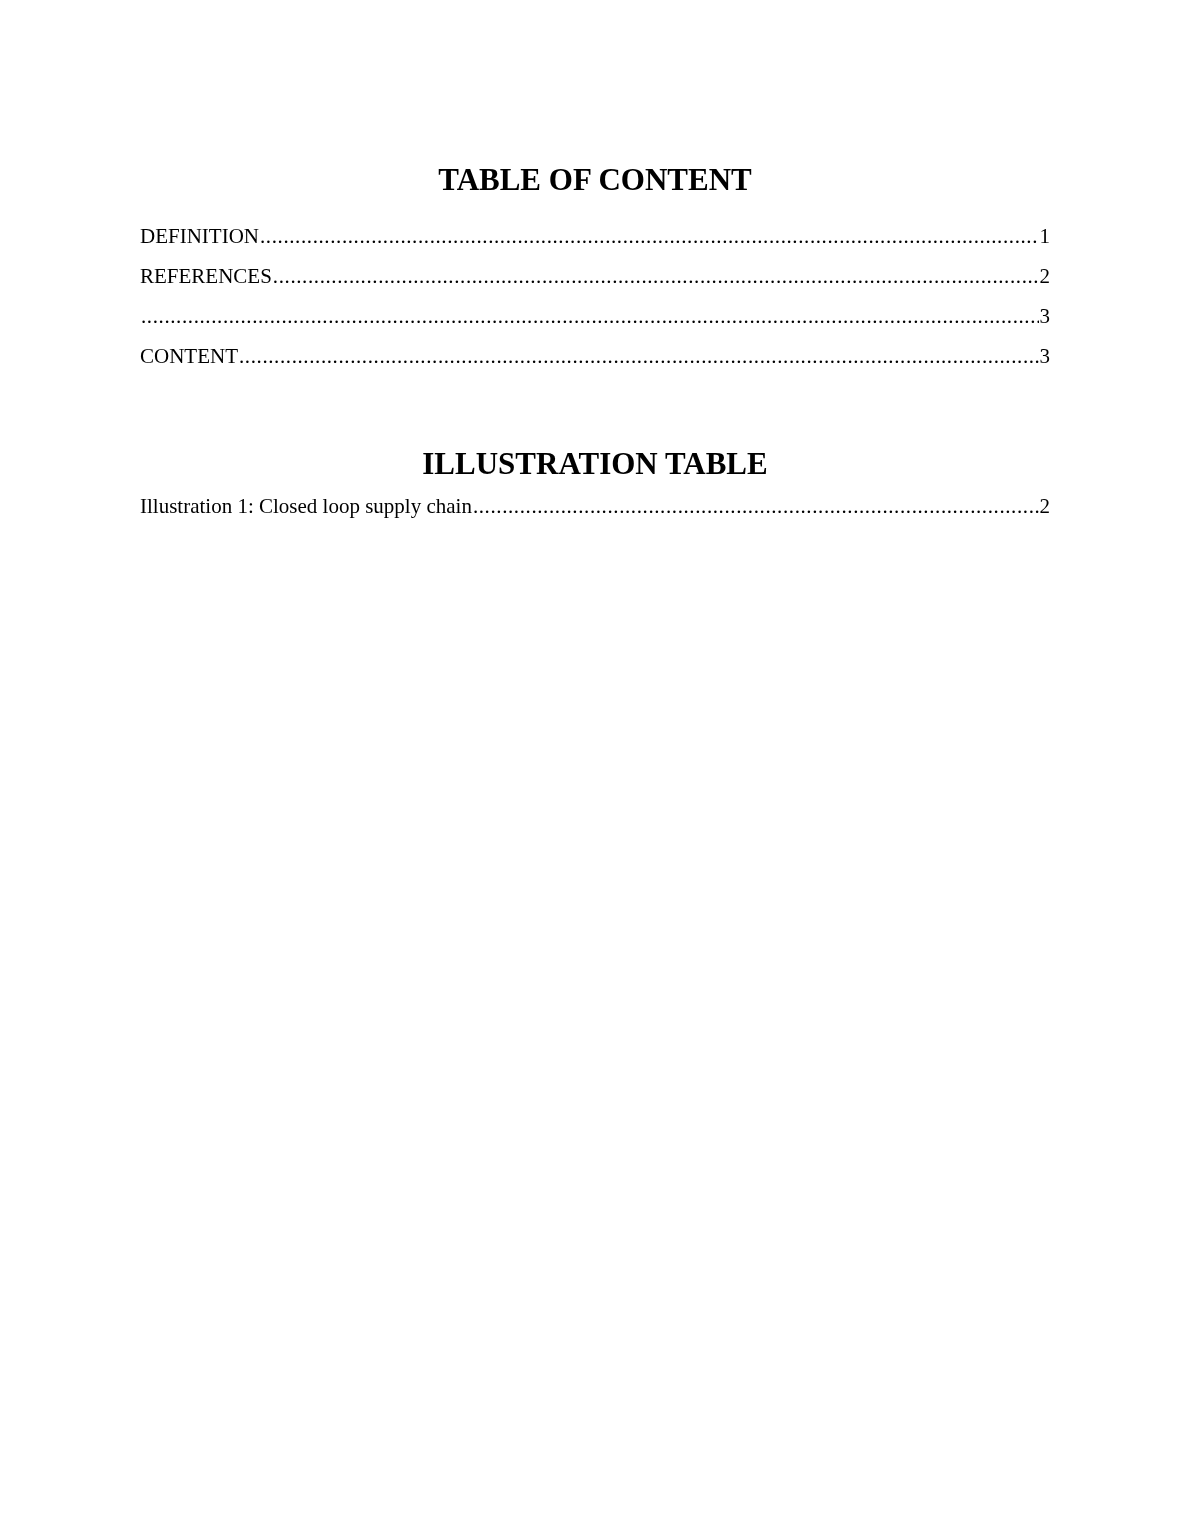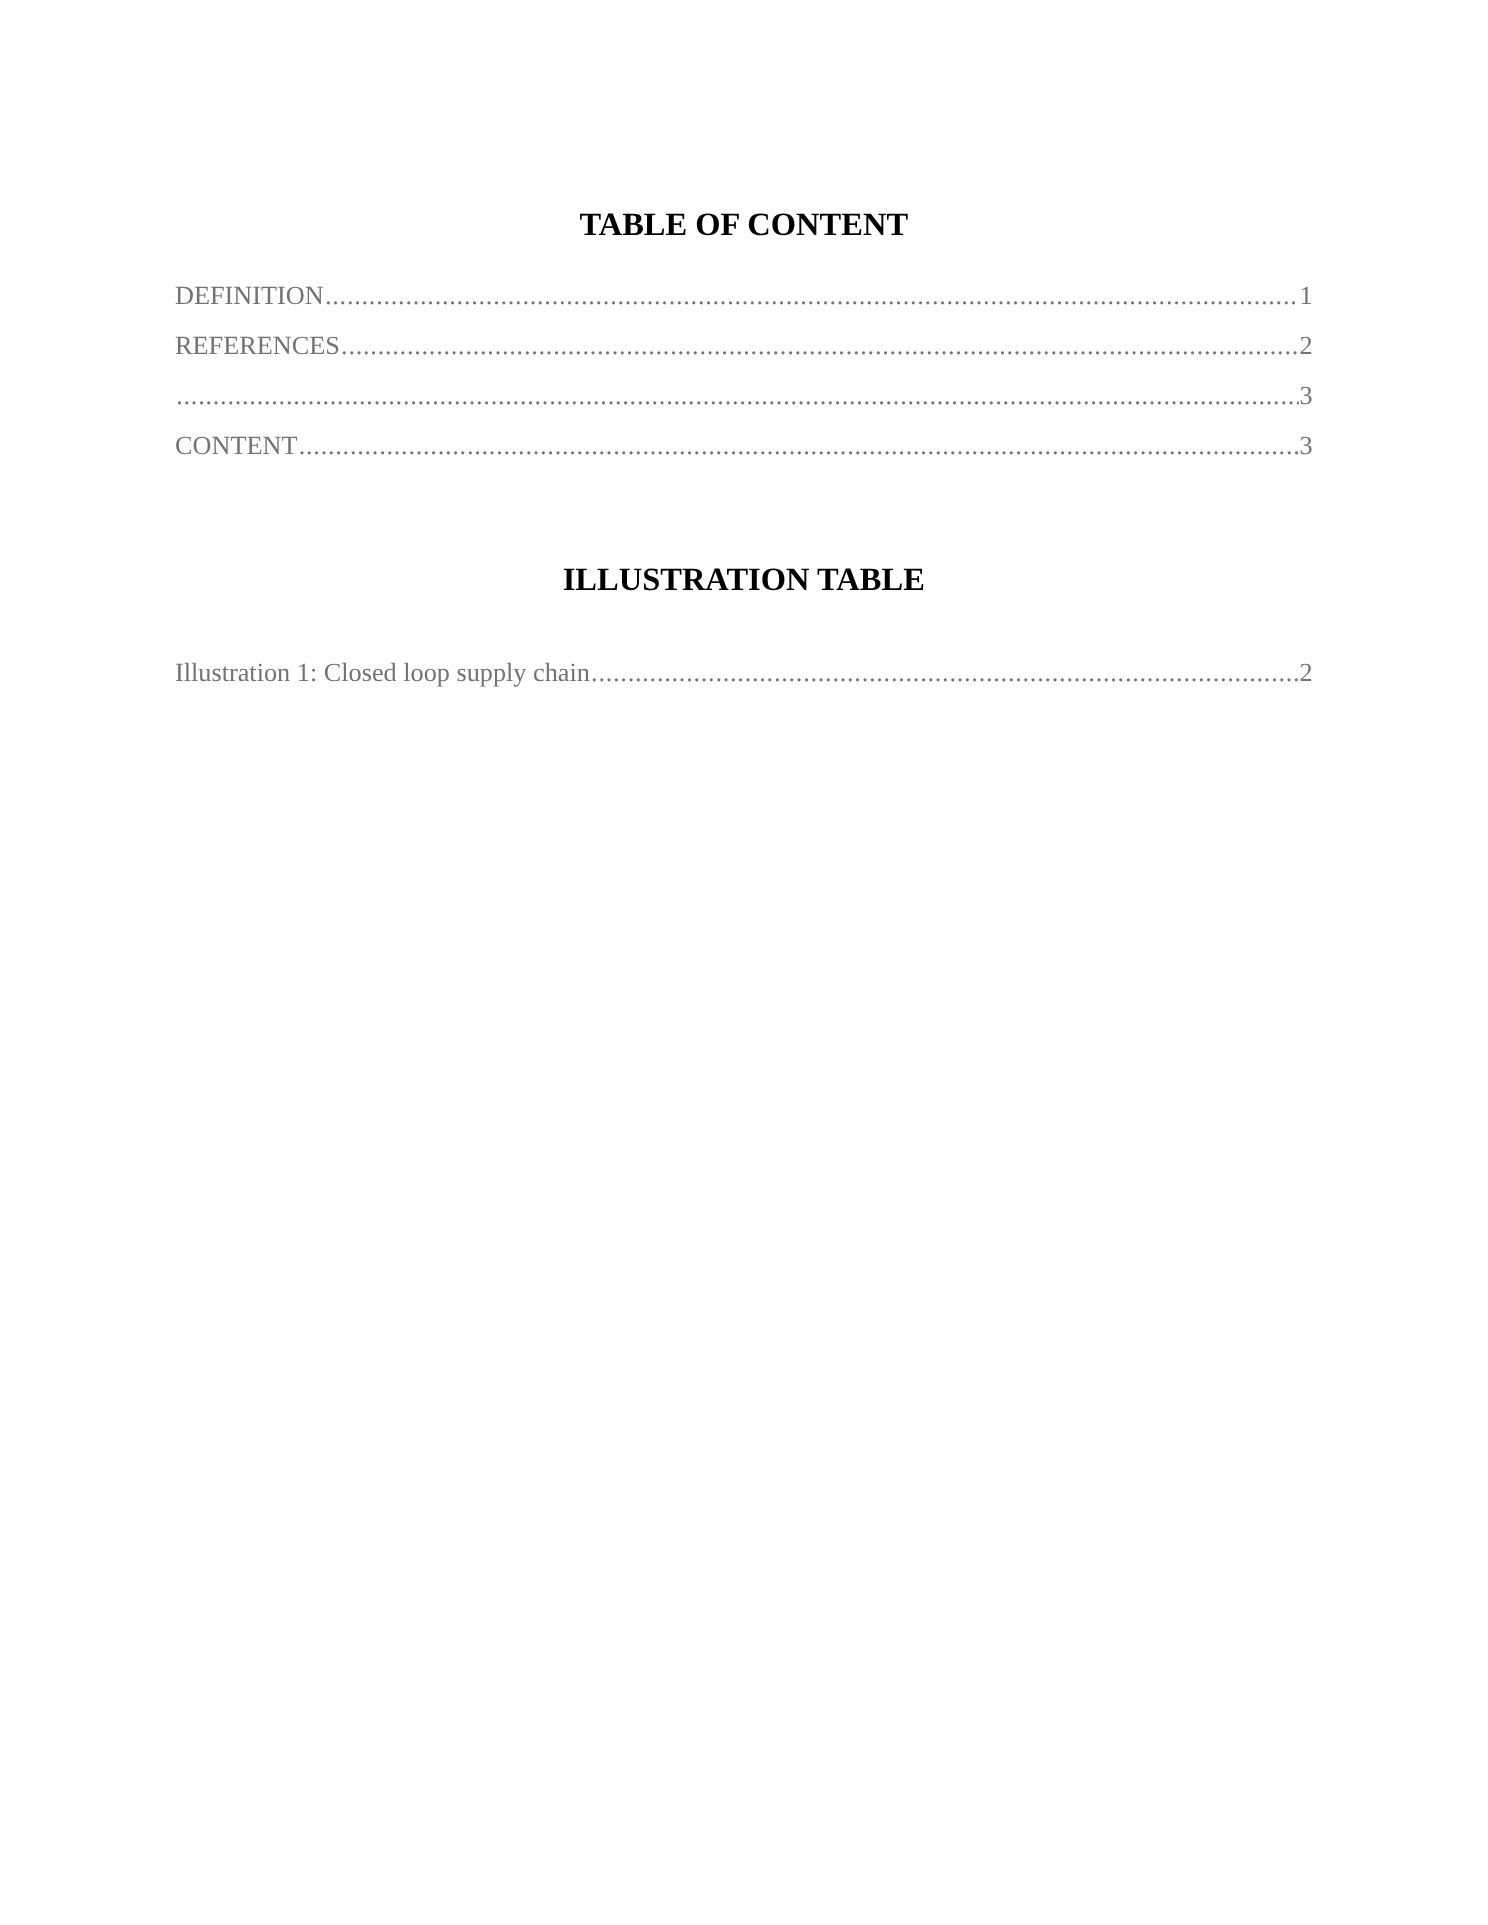--- a/index.html
+++ b/index.html
@@ -1,23 +1,23 @@
 <!DOCTYPE html>
 <html><head>
   <meta charset="utf-8">
   <style>
     html, body { margin: 0; padding: 0; background: #ffffff; }
     body { width: 1190px; height: 1540px; position: relative; overflow: hidden;
            font-family: "Liberation Serif", "DejaVu Serif", serif; color: #000; }
     .page { position: absolute; left: 0; top: 0; width: 1190px; height: 1540px; background: #fff; }
     .heading { position: absolute; left: 140px; width: 910px; text-align: center;
-               font-weight: bold; font-size: 26px; line-height: 30px; margin: 0; }
+               font-weight: bold; font-size: 31px; line-height: 30px; margin: 0; }
     .toc-list { position: absolute; left: 140px; width: 910px; margin: 0; padding: 0; list-style: none; }
     .toc-entry { display: flex; align-items: baseline; height: 40px; font-size: 21px; line-height: 40px;
-                 cursor: pointer; text-decoration: none; color: #737373; }
+                 cursor: pointer; text-decoration: none; color: #000000; }
     .toc-label { white-space: nowrap; flex: 0 0 auto; }
     .toc-leader { flex: 1 1 auto; overflow: hidden; white-space: nowrap; margin: 0 1px; }
     .toc-leader::after { content: "....................................................................................................................................................................................................................................................................................................................................................."; letter-spacing: 0.6px; }
     .toc-page { flex: 0 0 auto; white-space: nowrap; }
   </style>
 </head>
 <body>
 
 <div class="page">
 
@@ -40,21 +40,21 @@
     </li>
     <li class="toc-entry">
       <span class="toc-label">CONTENT</span>
       <span class="toc-leader"></span>
       <span class="toc-page">3</span>
     </li>
   </ul>
 
   <h2 class="heading" style="top:449px;">ILLUSTRATION TABLE</h2>
 
-  <ul class="toc-list" style="top:518px;">
+  <ul class="toc-list" style="top:486px;">
     <li class="toc-entry">
       <span class="toc-label">Illustration 1: Closed loop supply chain</span>
       <span class="toc-leader"></span>
       <span class="toc-page">2</span>
     </li>
   </ul>
 
 </div>
 
 </body></html>

